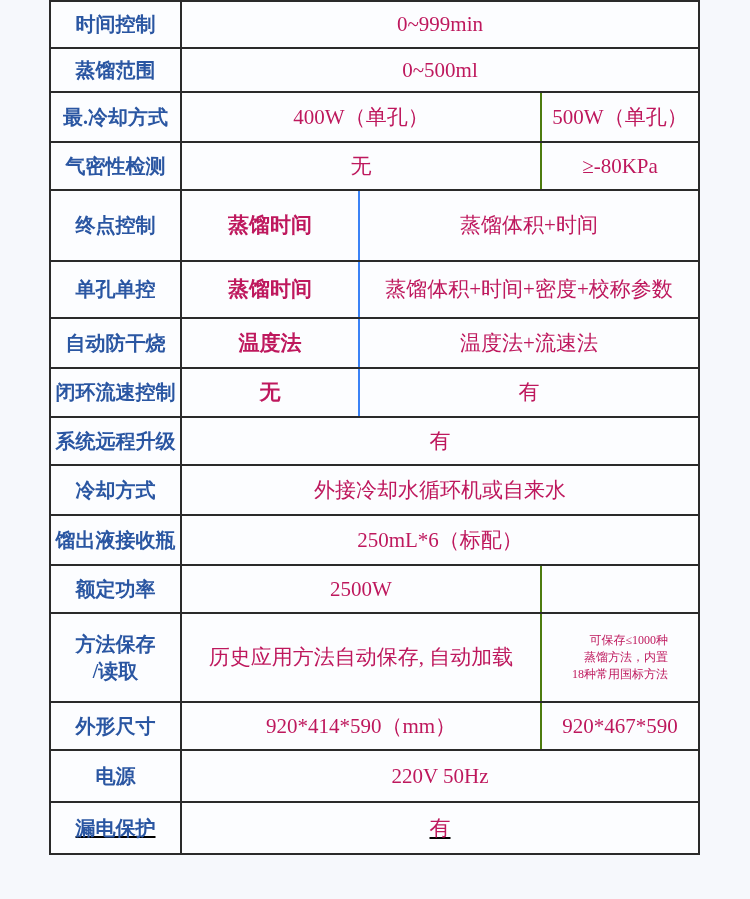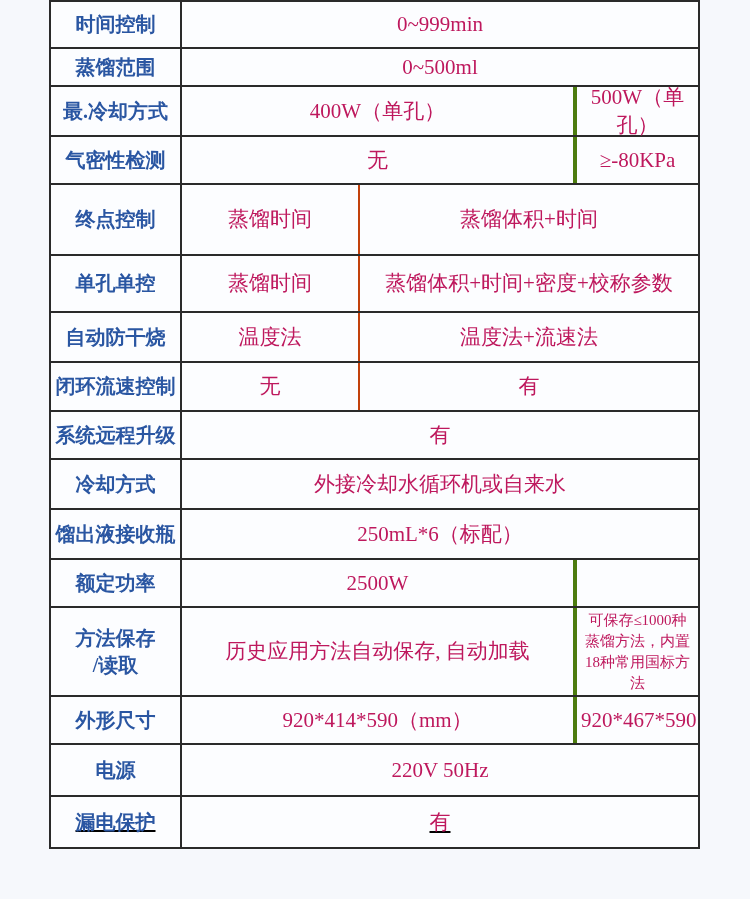--- a/index.html
+++ b/index.html
@@ -39,44 +39,45 @@
   }
   .lab {
     width: 131px;
     border-right: 2px solid #2a2a2a;
     color: #2a56a2;
     font-weight: bold;
     font-size: 20px;
     flex-shrink: 0;
   }
   .vA {       
-    width: 395px;
-    border-right: 4px solid #4d7c0f;
+    width: 360px;
+    border-right: 2px solid #4d7c0f;
     flex-shrink: 0;
   }
   .vB {       
     width: 178px;
-    border-right: 2px solid #c2410c;
+    border-right: 2px solid #3b82f6;
     flex-shrink: 0;
+    font-weight: bold;
   }
   .vEnd { flex: 1; }
-  .small { font-size: 15px; line-height: 1.4; padding: 2px 1px; }
+  .small { font-size: 12px; line-height: 1.4; padding: 2px 1px; text-align: right; }
 </style>
 </head>
 <body>
 
 <div class="page">
   <div class="spec-table">
 
     <div class="row" style="height:47px">
       <div class="cell lab">时间控制</div>
       <div class="cell vEnd">0~999min</div>
     </div>
 
-    <div class="row" style="height:38px">
+    <div class="row" style="height:44px">
       <div class="cell lab">蒸馏范围</div>
       <div class="cell vEnd">0~500ml</div>
     </div>
 
     <div class="row" style="height:50px">
       <div class="cell lab">最.冷却方式</div>
       <div class="cell vA">400W（单孔）</div>
       <div class="cell vEnd">500W（单孔）</div>
     </div>
 

